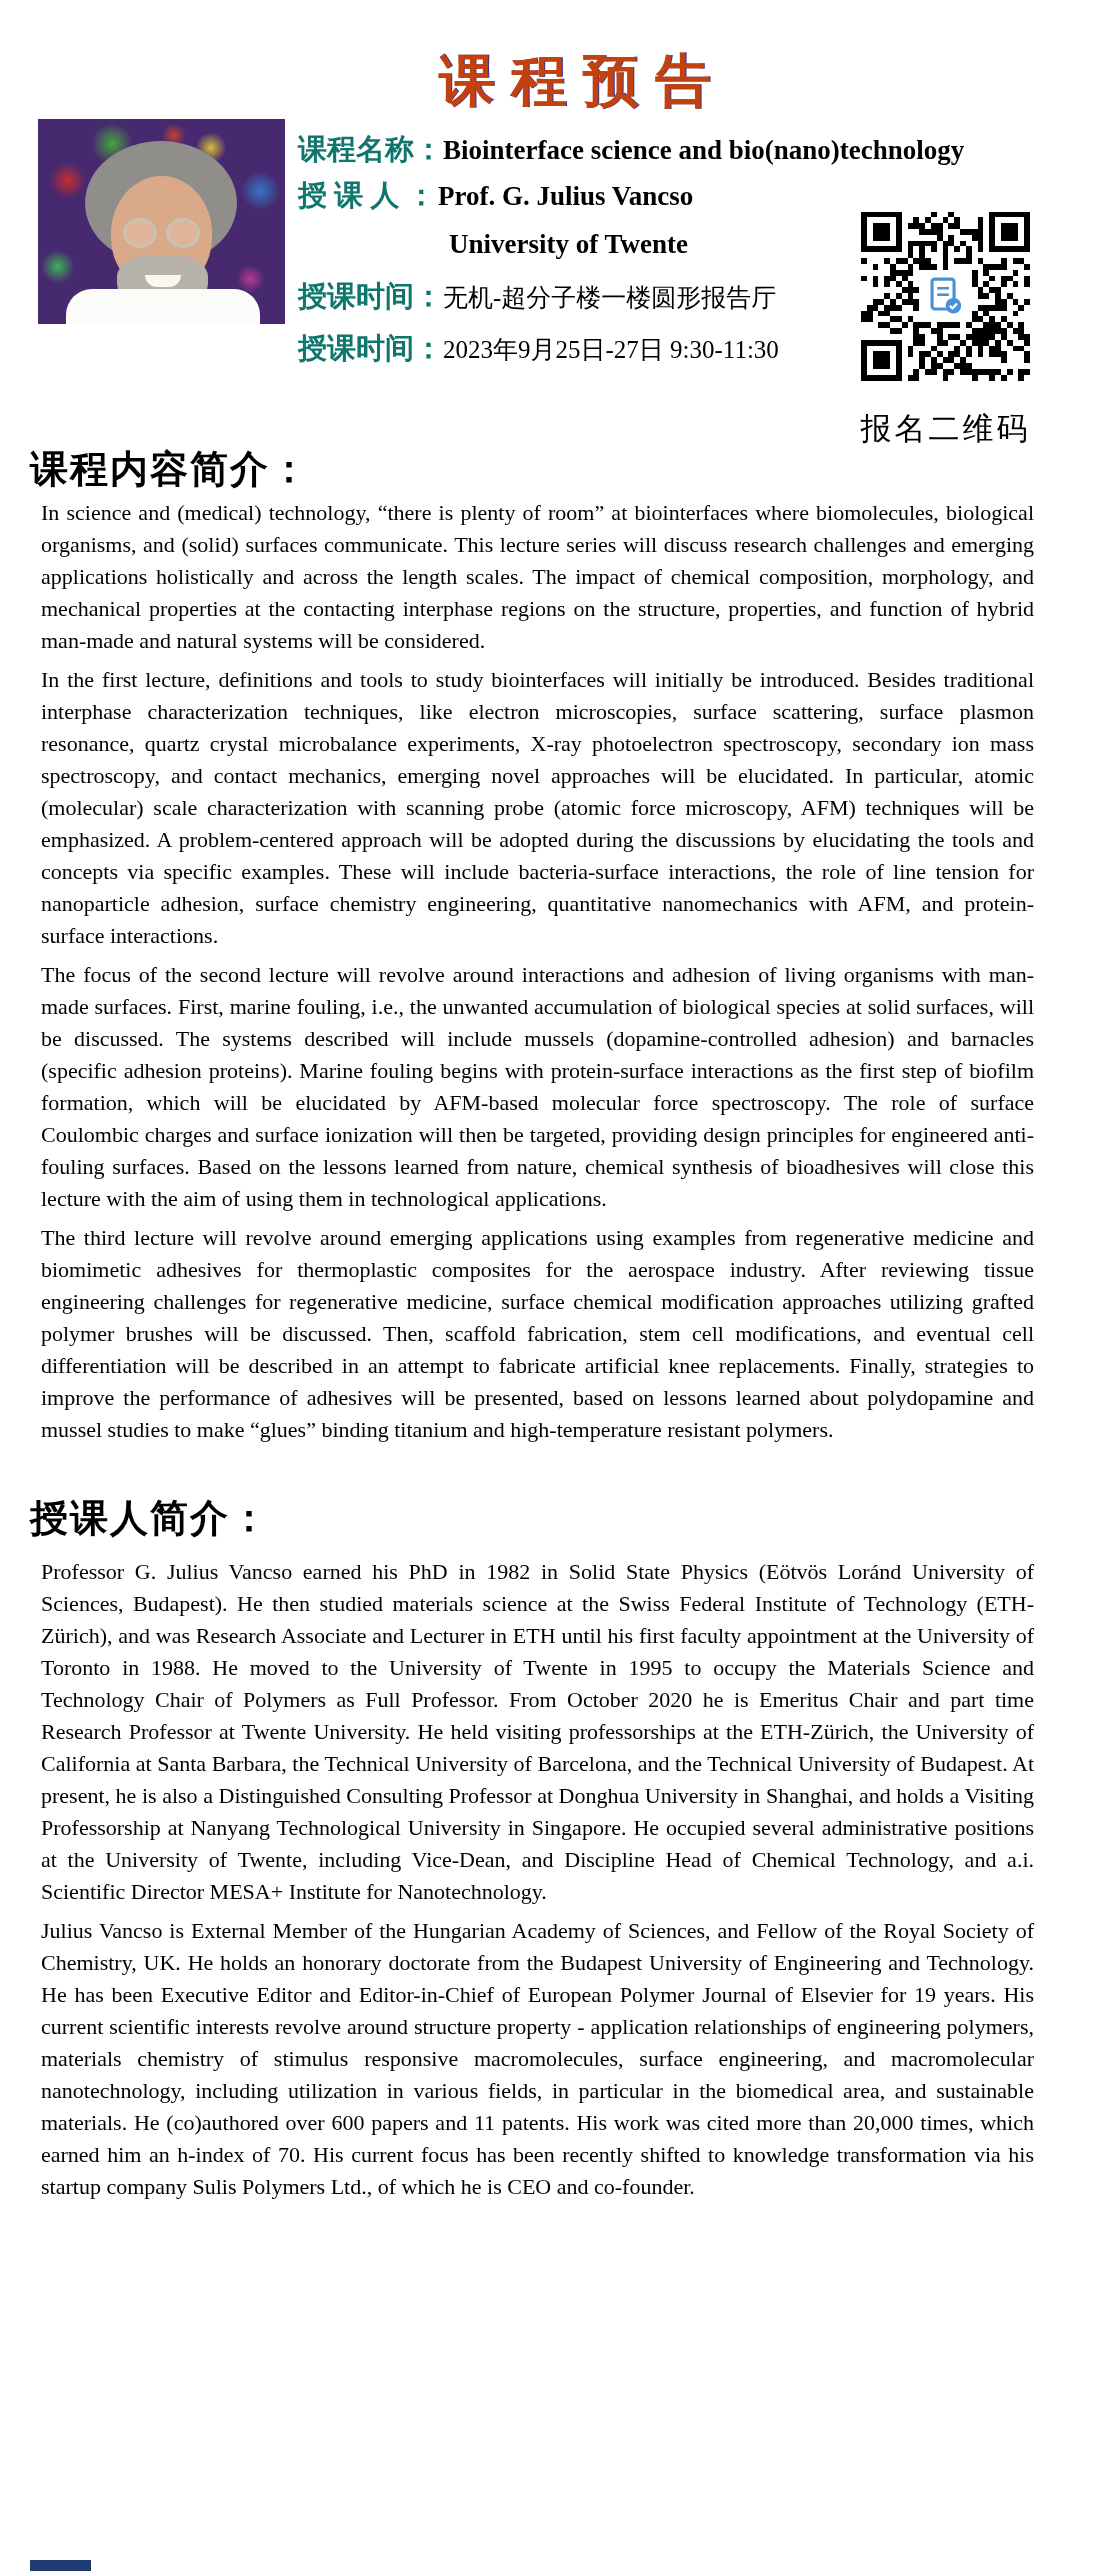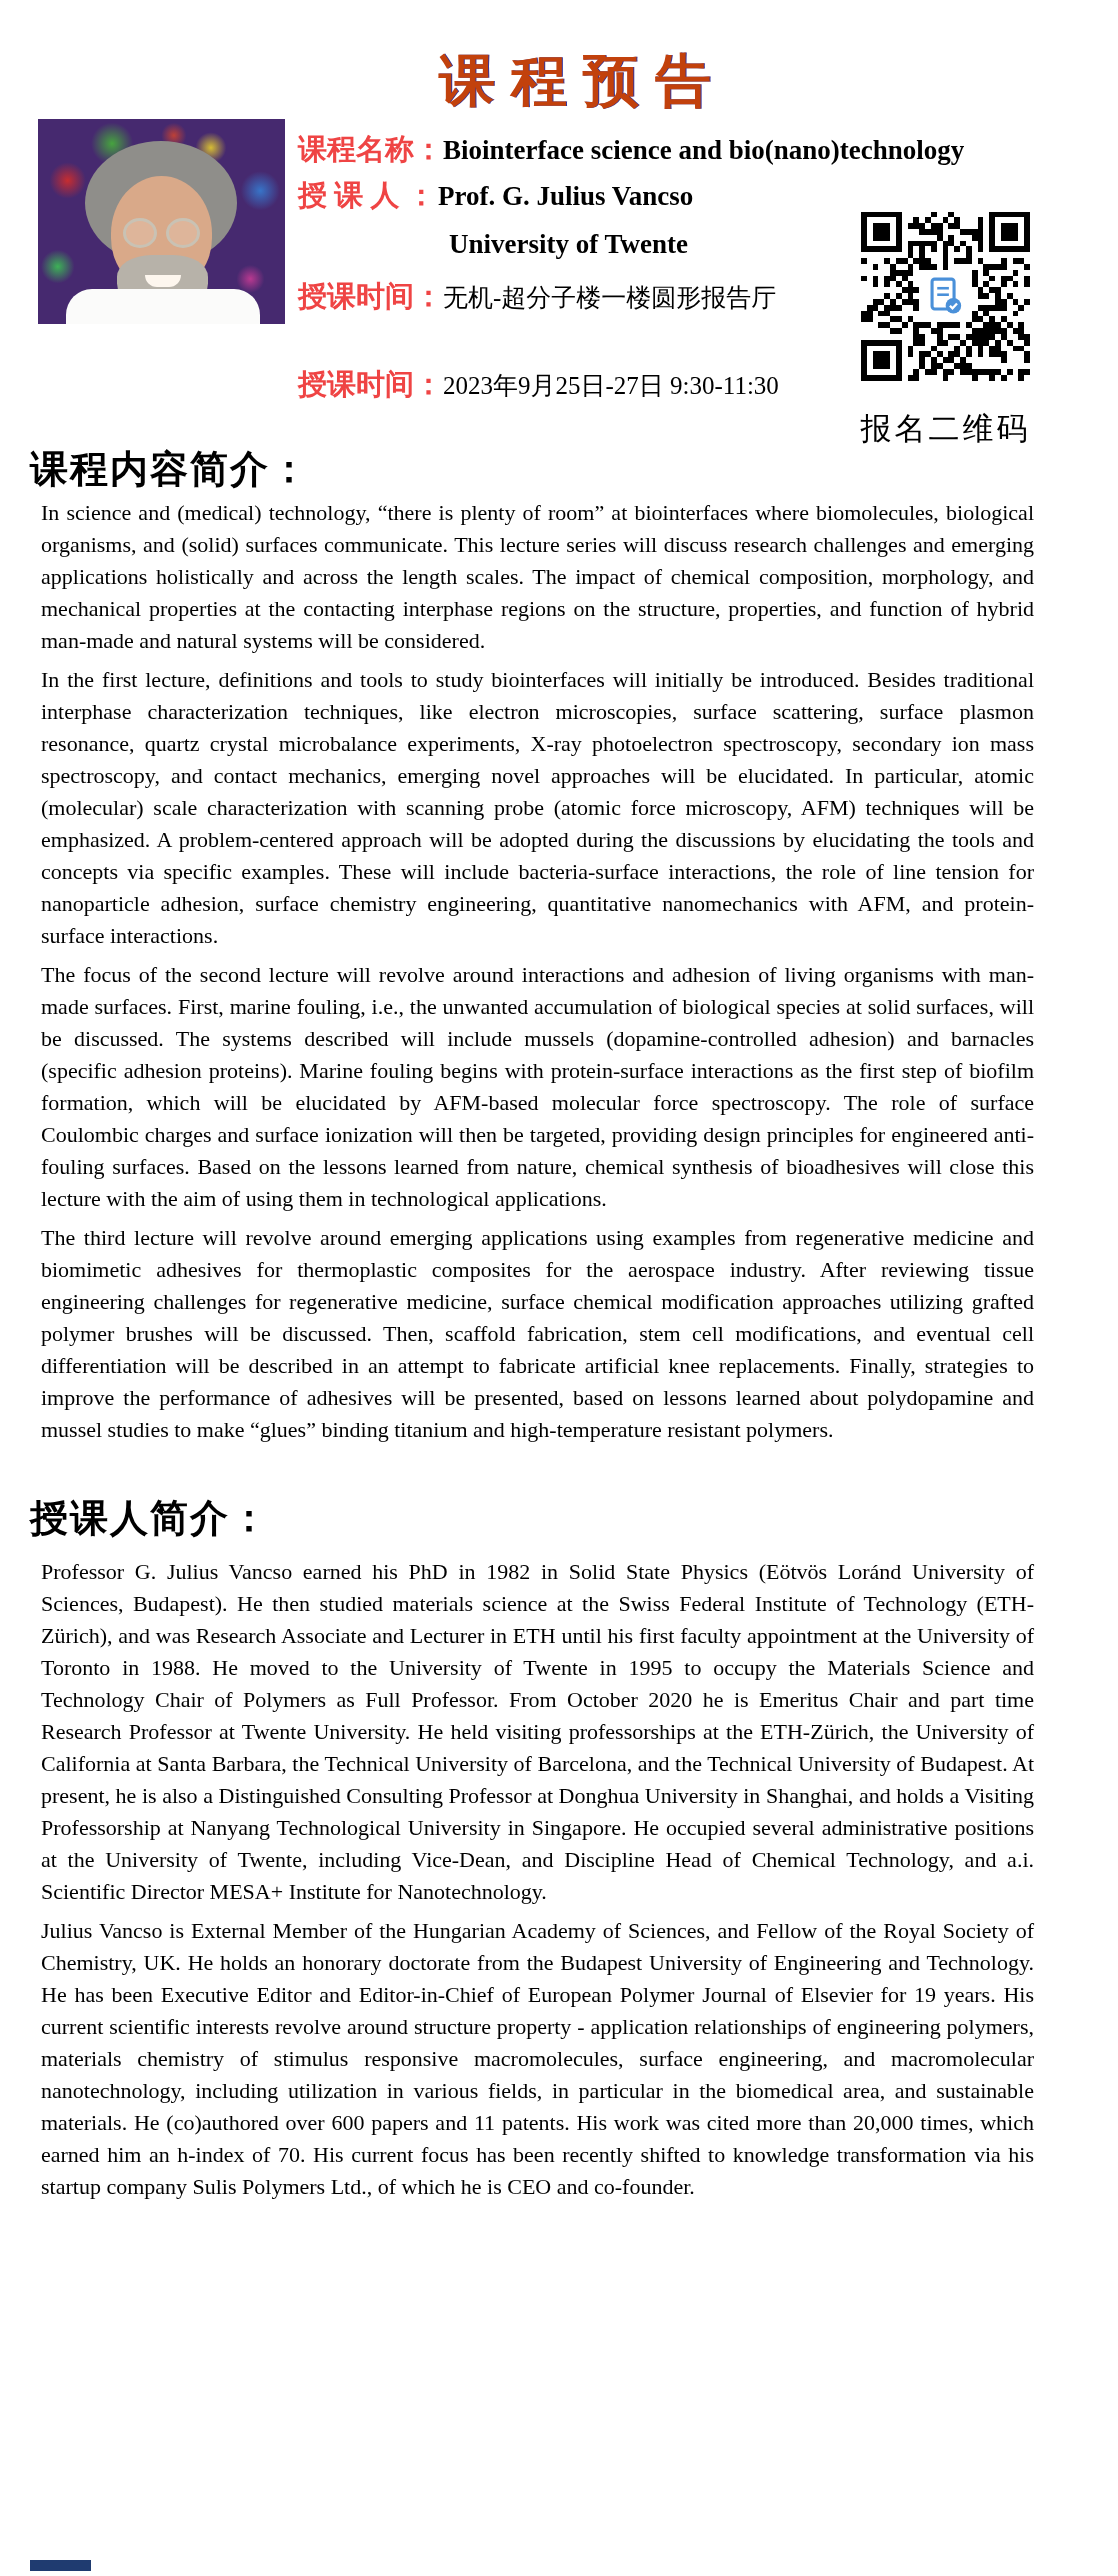--- a/index.html
+++ b/index.html
@@ -29,25 +29,25 @@
   .photo .face{position:absolute;left:73px;top:57px;width:101px;height:115px;border-radius:50% 50% 46% 46%;background:#d9a989;}
   .photo .glasses{position:absolute;left:85px;top:99px;width:77px;height:26px;}
   .photo .glasses .lens{position:absolute;top:0;width:28px;height:24px;border:3px solid #c9c2b4;border-radius:50%;background:rgba(255,255,255,.15);}
   .photo .glasses .l1{left:0;} .photo .glasses .l2{right:0;}
   .photo .beard{position:absolute;left:79px;top:136px;width:91px;height:57px;border-radius:42% 42% 55% 55%;background:#b7b2a9;}
   .photo .mouth{position:absolute;left:107px;top:156px;width:36px;height:12px;border-radius:0 0 20px 20px;background:#fdf6ee;}
   .photo .shirt{position:absolute;left:28px;top:170px;width:194px;height:40px;border-radius:26px 26px 0 0;background:#fbfbfa;}
 
   
   .field{position:absolute;white-space:nowrap;left:298px;}
-  .flabel{display:inline-block;min-width:140px;color:#ef4444;font-weight:bold;font-size:29px;
+  .flabel{display:inline-block;min-width:140px;color:#0f766e;font-weight:bold;font-size:29px;
     font-family:"Liberation Serif",serif;}
   .fvalue-en{font-size:27px;font-weight:bold;font-family:"Liberation Serif",serif;}
   .fvalue-cn{font-size:25px;font-family:"Liberation Serif",serif;}
-  .f0{top:130px;} .f1{top:176px;} .f2{top:229px;left:449px;} .f3{top:277px;} .f4{top:329px;margin-top:36px;}
+  .f0{top:130px;} .f1{top:176px;} .f2{top:229px;left:449px;} .f3{top:277px;} .f4{top:329px;}
 
   
   .qr{position:absolute;left:861px;top:210px;width:169px;height:172px;background:#fff;}
   .qr svg{display:block;width:169px;height:172px;}
   .qr-icon{position:absolute;left:62px;top:64px;width:44px;height:44px;background:#fff;border-radius:9px;
     display:flex;align-items:center;justify-content:center;}
   .qr-caption{position:absolute;left:842px;top:408px;width:207px;text-align:center;
     font-size:31px;letter-spacing:3px;font-family:"Liberation Serif",serif;}
 
   

